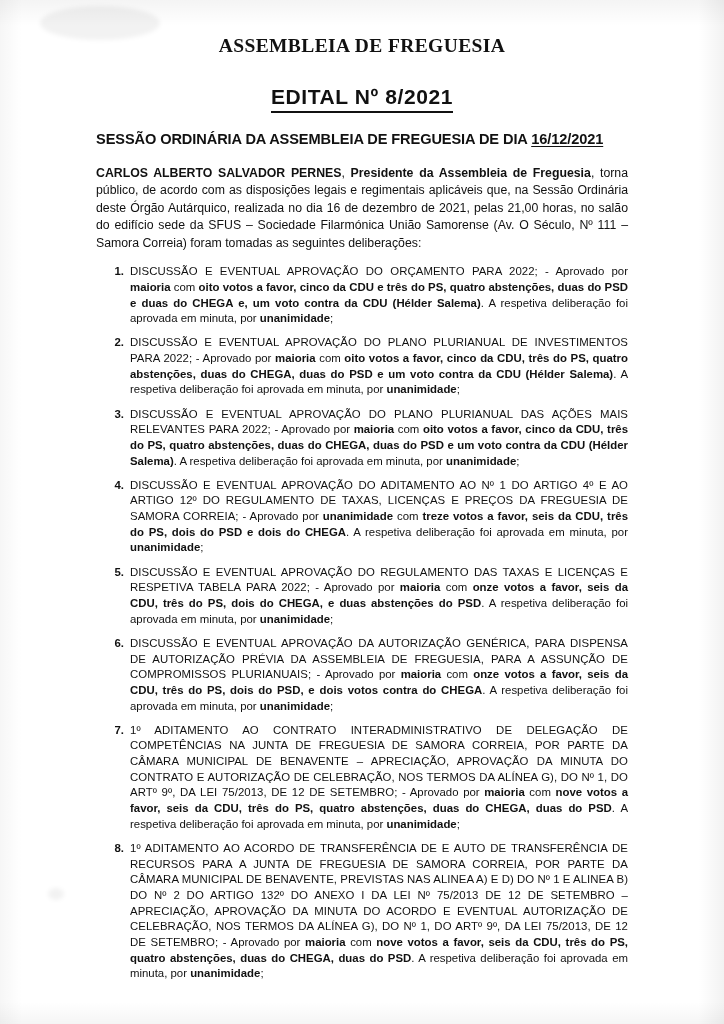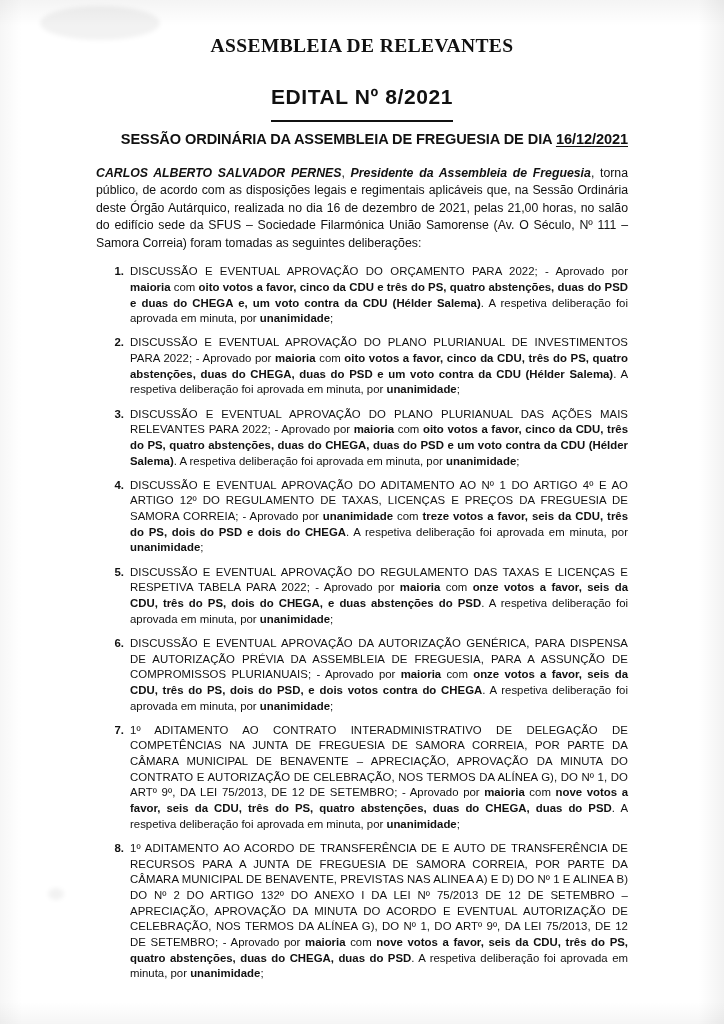--- a/index.html
+++ b/index.html
@@ -72,45 +72,45 @@
   .edital-title {
     margin: 26px 0 0 0;
     text-align: center;
     font-family: "Liberation Sans", sans-serif;
     font-weight: bold;
     font-size: 21px;
     letter-spacing: 0.6px;
   }
   .edital-title span {
     border-bottom: 2px solid #111;
-    padding-bottom: 12px;
+    padding-bottom: 3px;
   }
 
   .session-line {
     margin: 22px 0 0 0;
-    text-align: right;
+    text-align: left;
     font-weight: bold;
     font-size: 14.6px;
     letter-spacing: -0.1px;
     white-space: nowrap;
   }
   .session-line .date {
     text-decoration: underline;
     text-underline-offset: 2px;
   }
 
   
   .intro {
     margin: 18px 0 0 0;
     font-size: 12.3px;
     line-height: 1.42;
     text-align: justify;
     text-justify: inter-word;
   }
-  .intro b { font-weight: bold; font-style: italic; }
+  .intro b { font-weight: bold; }
 
   
   ol.deliberations {
     margin: 12px 0 0 0;
     padding: 0 0 0 34px;
     list-style: none;
     counter-reset: delib;
   }
   ol.deliberations > li {
     counter-increment: delib;
@@ -145,21 +145,21 @@
   <div class="scan-edge top"></div>
   <div class="scan-edge left"></div>
   <div class="scan-edge right"></div>
   <div class="scan-edge bottom"></div>
   <div class="scan-blot" style="left:40px; top:6px; width:120px; height:34px;"></div>
   <div class="scan-blot" style="left:48px; top:888px; width:16px; height:12px;"></div>
 
   <div class="content">
 
     <h1 class="org-title">
-      <span class="ln">ASSEMBLEIA DE RELEVANTES</span>
+      <span class="ln">ASSEMBLEIA DE FREGUESIA</span>
     </h1>
 
     <div class="edital-title">
       <span>EDITAL Nº 8/2021</span>
     </div>
 
     <div class="session-line">
       <span>SESSÃO ORDINÁRIA DA ASSEMBLEIA DE FREGUESIA DE DIA </span><span class="date">16/12/2021</span>
     </div>
 

